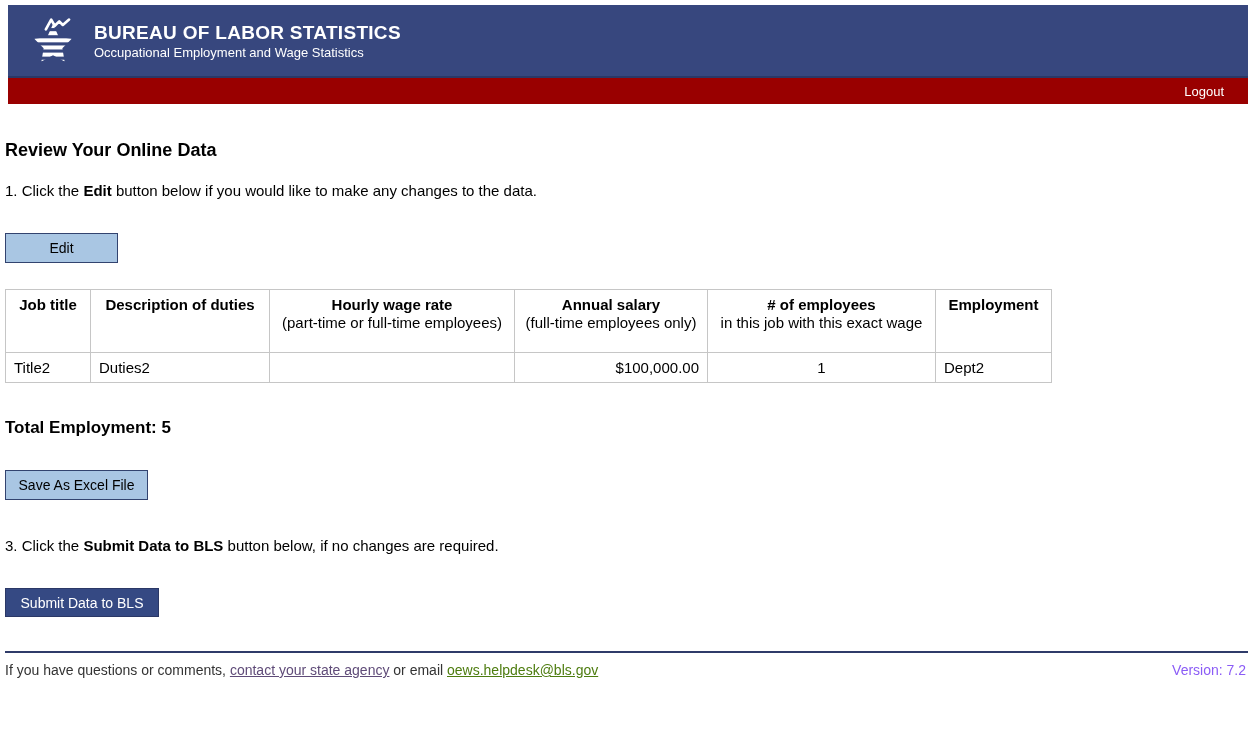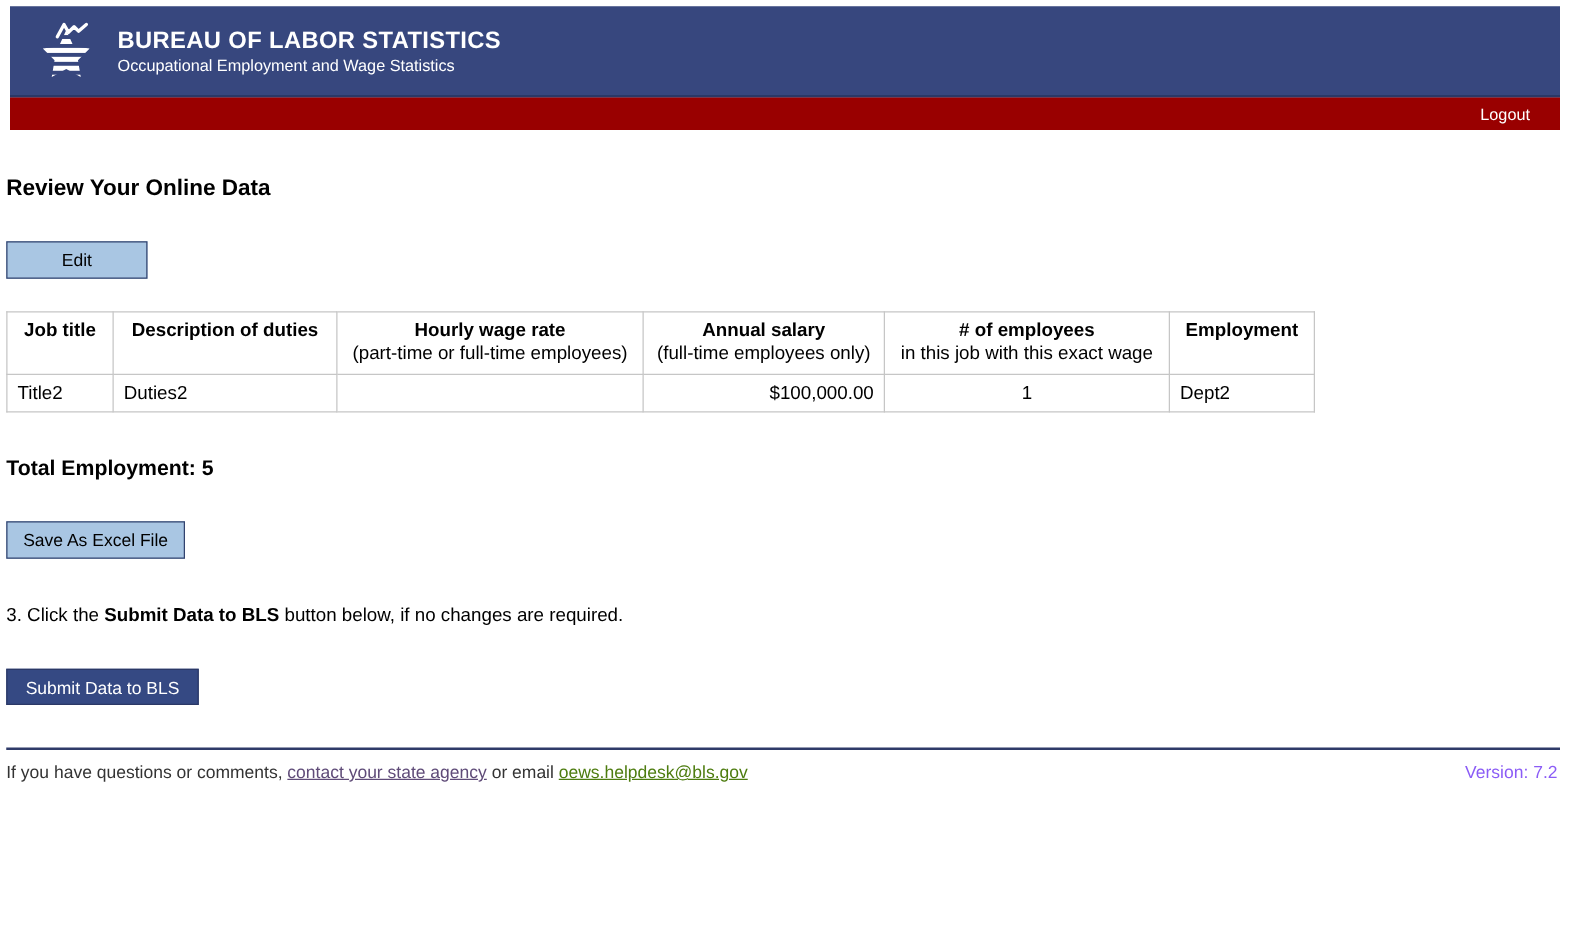--- a/index.html
+++ b/index.html
@@ -75,21 +75,21 @@
     border-collapse: collapse;
     table-layout: fixed;
     width: 968px;
     font-size: 15px;
   }
   .wage-table th, .wage-table td { border: 1px solid #C6C6C6; }
   .wage-table th {
     font-weight: normal;
     text-align: center;
     vertical-align: top;
-    padding: 5px 6px 7px 6px;
+    padding: 5px 6px 20px 6px;
     line-height: 19px;
   }
   .wage-table th .hdr-main { font-weight: bold; display: block; }
   .wage-table th .hdr-sub { font-weight: normal; display: block; line-height: 18px; }
   .wage-table td { height: 29px; padding: 0 8px; }
   .col-job { width: 72px; }
   .col-duties { width: 166px; }
   .col-hourly { width: 232px; }
   .col-salary { width: 180px; }
   .col-emp { width: 215px; }
@@ -146,20 +146,21 @@
   </header>
 
   <nav class="redbar">
     <a href="#" class="logout-link">Logout</a>
   </nav>
 
   <main>
 
     <h1 class="page-title">Review Your Online Data</h1>
 
+    <p class="step"><span>1. Click the </span><b>Edit</b><span> button below if you would like to make any changes to the data.</span></p>
 
     <button type="button" class="btn-light btn-edit">Edit</button>
 
     <table class="wage-table">
       <thead>
         <tr>
           <th class="col-job">
               <span class="hdr-main">Job title</span>
             </th>
           <th class="col-duties">

